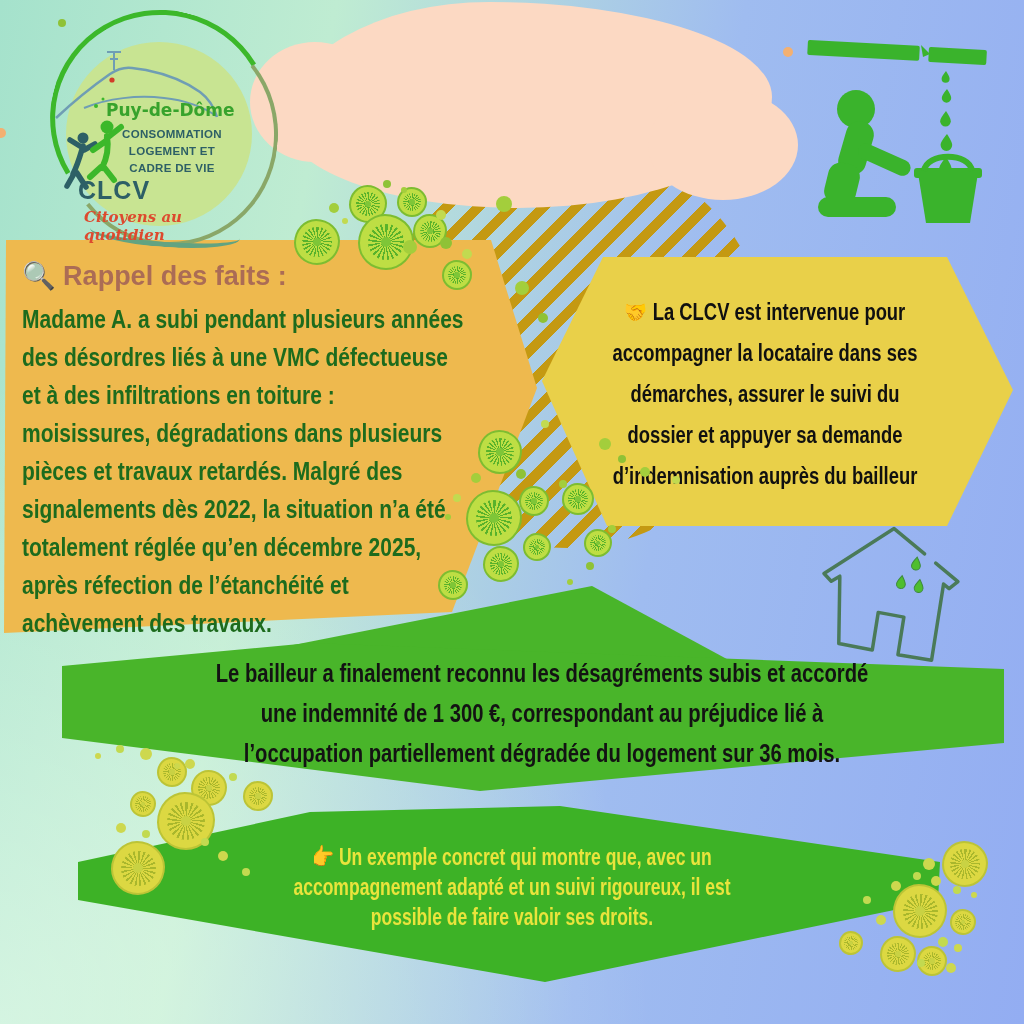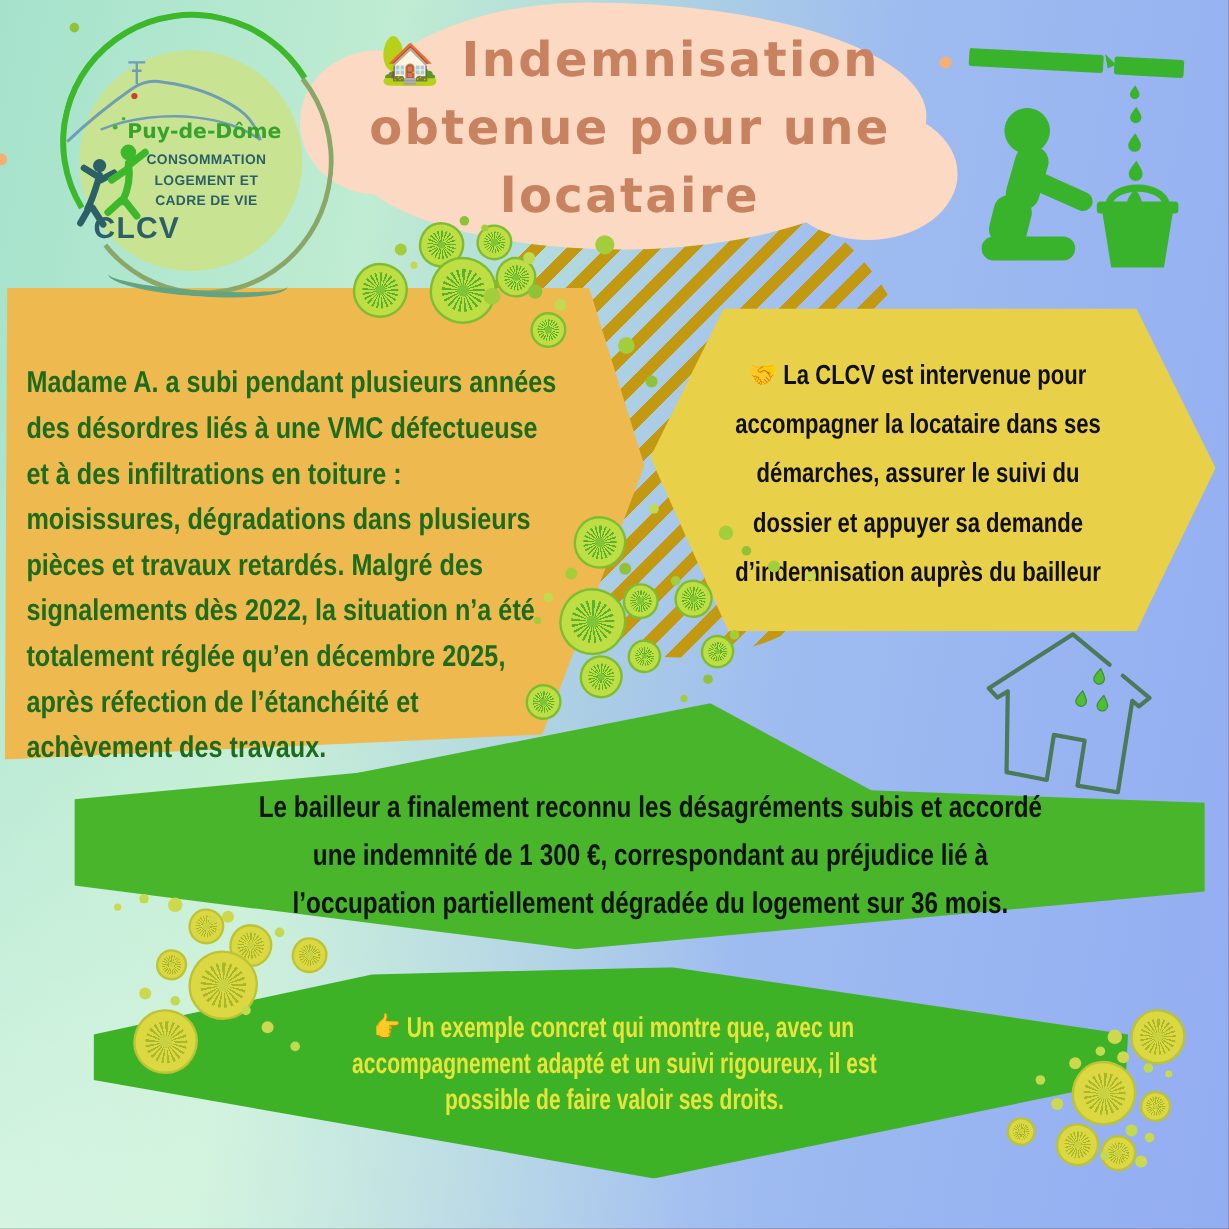--- a/index.html
+++ b/index.html
@@ -138,20 +138,21 @@
       <path d="M126,68 c2.5,4 4,6.5 4,8.6 a4.4,4.4 0 1 1 -8.8,0 c0,-2.1 1.8,-4.6 4.8,-8.6 z"></path>
     </g>
   </svg>
 
   <div class="abs orange-panel"></div>
   <div class="abs green-wedge"></div>
   <div class="abs banner-mid"></div>
   <div class="abs banner-bottom"></div>
   <div class="abs yellow-hex"></div>
 
+  <div class="abs facts-heading" style="z-index:2">🔍 Rappel des faits :</div>
   <div class="abs facts-body pre" style="z-index:2">Madame A. a subi pendant plusieurs années
 des désordres liés à une VMC défectueuse
 et à des infiltrations en toiture :
 moisissures, dégradations dans plusieurs
 pièces et travaux retardés. Malgré des
 signalements dès 2022, la situation n’a été
 totalement réglée qu’en décembre 2025,
 après réfection de l’étanchéité et
 achèvement des travaux.</div>
   <div class="abs hex-text pre" style="z-index:2">🤝 La CLCV est intervenue pour
@@ -160,23 +161,20 @@
 dossier et appuyer sa demande
 d’indemnisation auprès du bailleur</div>
   <div class="abs banner-mid-text pre" style="z-index:2">Le bailleur a finalement reconnu les désagréments subis et accordé
 une indemnité de 1 300 €, correspondant au préjudice lié à
 l’occupation partiellement dégradée du logement sur 36 mois.</div>
   <div class="abs banner-bottom-text pre" style="z-index:2">👉 Un exemple concret qui montre que, avec un
 accompagnement adapté et un suivi rigoureux, il est
 possible de faire valoir ses droits.</div>
 
   <div class="abs title-blob"></div>
-  <div class="abs title-text pre">🏡 Indemnisation
-obtenue pour une
-locataire</div>
 
   <svg class="abs leak-icon" viewBox="0 0 195 212">
     <g fill="#3ab32c">
       <rect x="8" y="15" width="112" height="15" rx="2" transform="rotate(3 8 15)"></rect>
       <rect x="129" y="22" width="58" height="15" rx="2" transform="rotate(3 129 22)"></rect>
       <path d="M121,20 l9,9 l-7,3 z"></path>
       <path d="M146,46 c2.2,3.6 3.6,5.8 3.6,7.7 a4,4 0 1 1 -8,0 c0,-1.9 1.6,-4.1 4.4,-7.7 z"></path>
       <path d="M147,64 c2.6,4.2 4.2,6.8 4.2,9 a4.7,4.7 0 1 1 -9.4,0 c0,-2.2 1.9,-4.8 5.2,-9 z"></path>
       <path d="M146,86 c3,4.8 4.8,7.7 4.8,10.2 a5.3,5.3 0 1 1 -10.6,0 c0,-2.5 2.1,-5.4 5.8,-10.2 z"></path>
       <path d="M147,109 c3.2,5.2 5.2,8.4 5.2,11.1 a5.8,5.8 0 1 1 -11.6,0 c0,-2.7 2.3,-5.9 6.4,-11.1 z"></path>
@@ -210,20 +208,21 @@
       <circle cx="55" cy="128" r="5.5" fill="#2d6066"></circle>
       <path d="M55,136 C52,146 50,154 45,164 M55,138 L42,130 M56,140 L67,134 M47,162 L39,176 M49,163 L58,177" stroke="#2d6066" stroke-width="5.5" stroke-linecap="round" fill="none"></path>
       <circle cx="79" cy="117" r="6.5" fill="#3cb82a"></circle>
       <path d="M79,126 C81,138 79,148 74,158 M79,128 L93,117 M78,131 L65,140 M75,156 L86,170 M73,157 L62,167" stroke="#3cb82a" stroke-width="6" stroke-linecap="round" fill="none"></path>
     </svg>
     <div class="abs logo-region">Puy-de-Dôme</div>
     <div class="abs logo-org pre">CONSOMMATION
 LOGEMENT ET
 CADRE DE VIE</div>
     <div class="abs logo-acronym">CLCV</div>
+    <div class="abs logo-tagline">Citoyens au quotidien</div>
   </div>
 
   <div class="abs decor-layer">
       <div class="kiwi g" style="left: 349px; top: 185px; width: 34px; height: 34px;">
         <div class="sp"></div>
         <div class="c"></div>
       </div>
       <div class="kiwi g" style="left: 397px; top: 187px; width: 26px; height: 26px;">
         <div class="sp"></div>
         <div class="c"></div>

